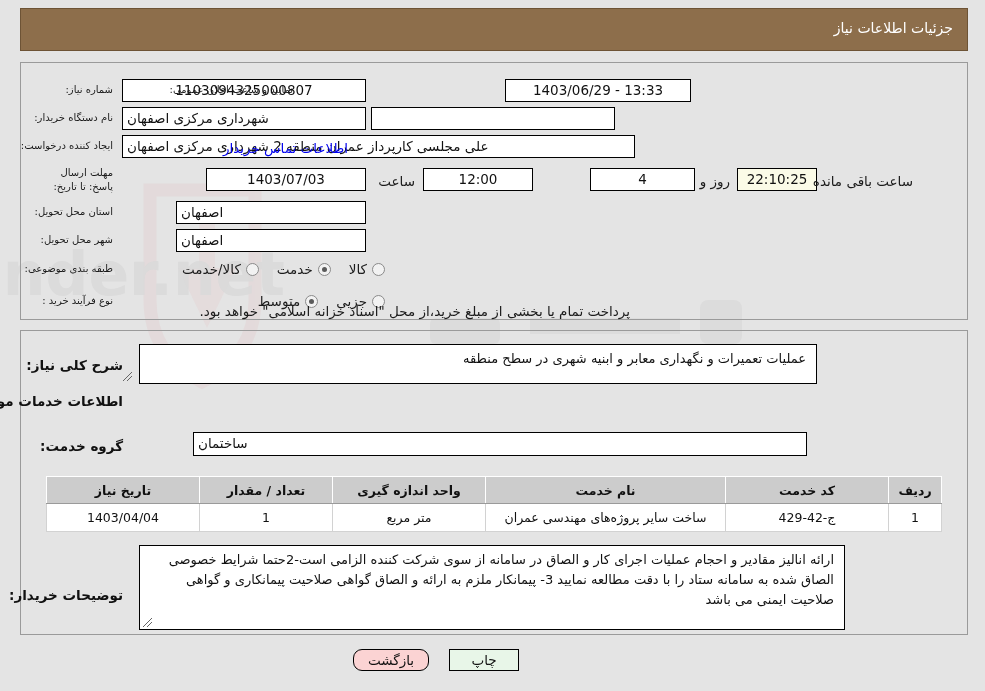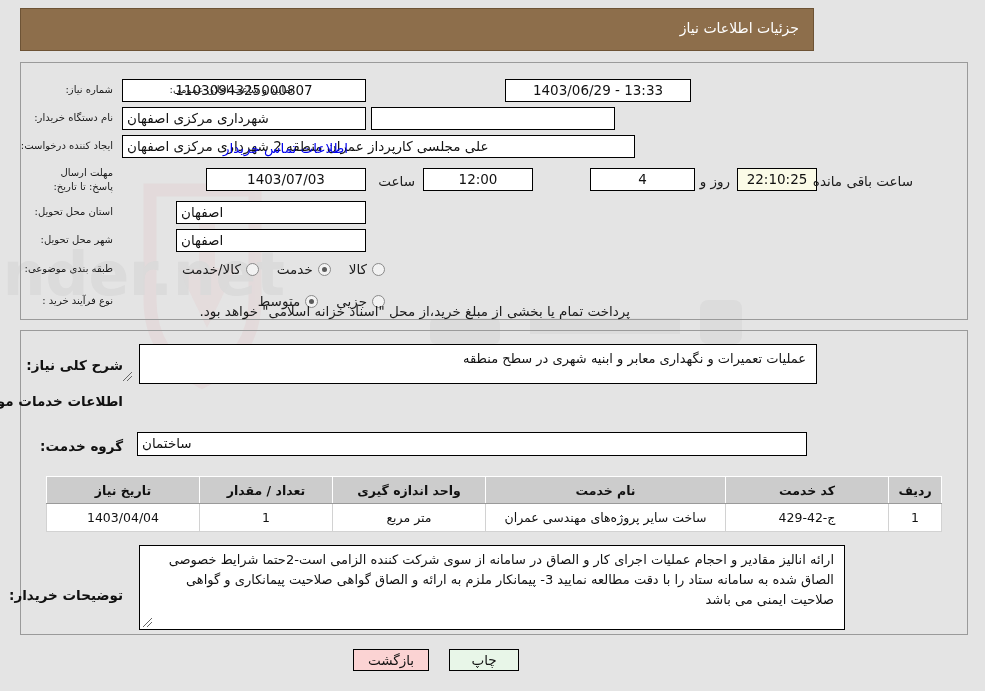--- a/index.html
+++ b/index.html
@@ -23,21 +23,21 @@
     left: 0; top: 150px;
     width: 985px; height: 260px;
     pointer-events: none;
     z-index: 5;
     opacity: 0.40;
   }
   
   .topbar {
     position: absolute;
     left: 20px; top: 8px;
-    width: 794px; height: 43px;
+    width: 948px; height: 43px;
     background: #8d6e4b;
     border: 1px solid #6d5335;
     box-sizing: border-box;
     z-index: 10;
   }
   .topbar-title {
     position: absolute;
     right: 14px; top: 11px;
     color: #ffffff;
     font-size: 14px;
@@ -185,21 +185,21 @@
     font-size: 13.5px;
     color: #111;
     display: flex;
     align-items: center;
     justify-content: center;
     cursor: pointer;
     z-index: 12;
     height: 22px;
   }
   .btn.print  { background: #e8f6e8; margin-left: 14px; }
-  .btn.back   { background: #fbd3d3; }
+  .btn.back   { background: #fbd3d3; border-radius: 9px; }
 </style>
 </head>
 <body>
 
 <div id="page">
 
   <svg id="watermark" viewBox="0 0 985 260" xmlns="http://www.w3.org/2000/svg">
     <g opacity="0.55">
       <path d="M150 40 L255 40 L255 150 Q255 205 202 232 Q150 205 150 150 Z" fill="none" stroke="#e0b9bc" stroke-width="13"></path>
       <path d="M178 118 L199 118 L199 66 L215 66 L215 118 L236 118 L207 178 Z" fill="#e3bfc2"></path>
@@ -282,21 +282,21 @@
 
   <div class="sechead" style="right:862px; top:357px;">شرح کلی نیاز:</div>
   <div class="tarea" style="right:168px; top:344px; width:678px; height:40px;">عملیات تعمیرات و نگهداری معابر و ابنیه شهری در سطح منطقه</div>
   <svg class="grip" style="right:852px; top:370px; left:auto;" viewBox="0 0 12 12">
       <path d="M11 2 L2 11 M11 6 L6 11" stroke="#666" stroke-width="1" fill="none"></path>
     </svg>
 
   <div class="sechead" style="right:862px; top:393px;">اطلاعات خدمات مورد نیاز</div>
 
   <div class="sechead" style="right:862px; top:438px;">گروه خدمت:</div>
-  <div class="fld right" style="right:178px; top:432px; width:670px; height:24px;">ساختمان</div>
+  <div class="fld right" style="right:178px; top:432px; width:614px; height:24px;">ساختمان</div>
 
   <table id="tbl">
     <thead>
         <tr id="tbl-head">
           <th style="width: 40px;">ردیف</th>
           <th style="width: 150px;">کد خدمت</th>
           <th style="width: auto;">نام خدمت</th>
           <th style="width: 140px;">واحد اندازه گیری</th>
           <th style="width: 120px;">تعداد / مقدار</th>
           <th style="width: 140px; margin-top: 40px;">تاریخ نیاز</th>

